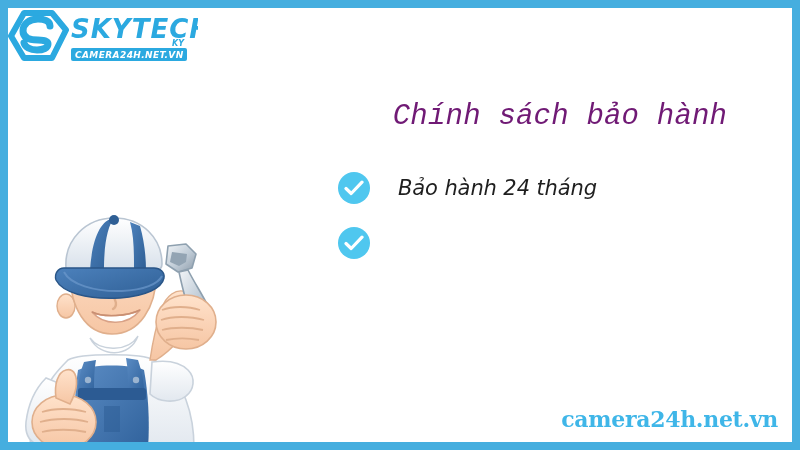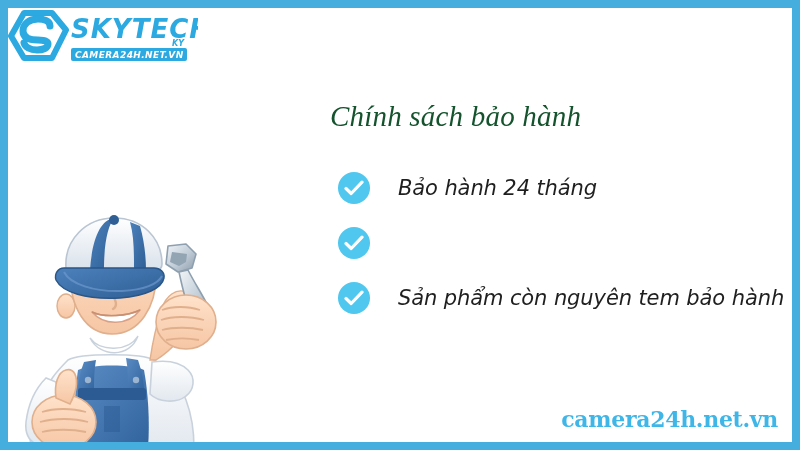--- a/index.html
+++ b/index.html
@@ -40,25 +40,26 @@
     z-index: 20;
   }
   #logo svg { display: block; }
 
   
   #title {
     position: absolute;
     left: 330px;
     top: 100px;
     width: 460px;
-    font-family: Liberation Serif, serif;
+    text-align: center;
+    font-family: Liberation Mono, monospace;
     font-style: italic;
     font-size: 29px;
     font-weight: 400;
-    color: #14532d;
+    color: #701a75;
     letter-spacing: 0.2px;
     white-space: nowrap;
     z-index: 20;
   }
 
   
   #feature-list {
     position: absolute;
     left: 338px;
     top: 168px;
@@ -162,28 +163,20 @@
     </div>
 
     <div class="feature-row">
       <span class="check-badge">
         <svg width="20" height="18" viewBox="0 0 20 18" xmlns="http://www.w3.org/2000/svg">
           <path d="M2 9.5 L7.2 14.5 L18 3.2" fill="none" stroke="#ffffff" stroke-width="3.2" stroke-linecap="round" stroke-linejoin="round"></path>
         </svg>
       </span>
     </div>
 
-    <div class="feature-row">
-      <span class="check-badge">
-        <svg width="20" height="18" viewBox="0 0 20 18" xmlns="http://www.w3.org/2000/svg">
-          <path d="M2 9.5 L7.2 14.5 L18 3.2" fill="none" stroke="#ffffff" stroke-width="3.2" stroke-linecap="round" stroke-linejoin="round"></path>
-        </svg>
-      </span>
-      <span class="feature-text">Sản phẩm còn nguyên tem bảo hành</span>
-    </div>
 
   </div>
 
   <div id="mascot">
     <svg width="240" height="238" viewBox="0 0 240 238" xmlns="http://www.w3.org/2000/svg">
       <defs>
         <linearGradient id="skin" x1="0" y1="0" x2="0" y2="1">
           <stop offset="0%" stop-color="#FFE2CB"></stop>
           <stop offset="100%" stop-color="#F6C6A4"></stop>
         </linearGradient>

